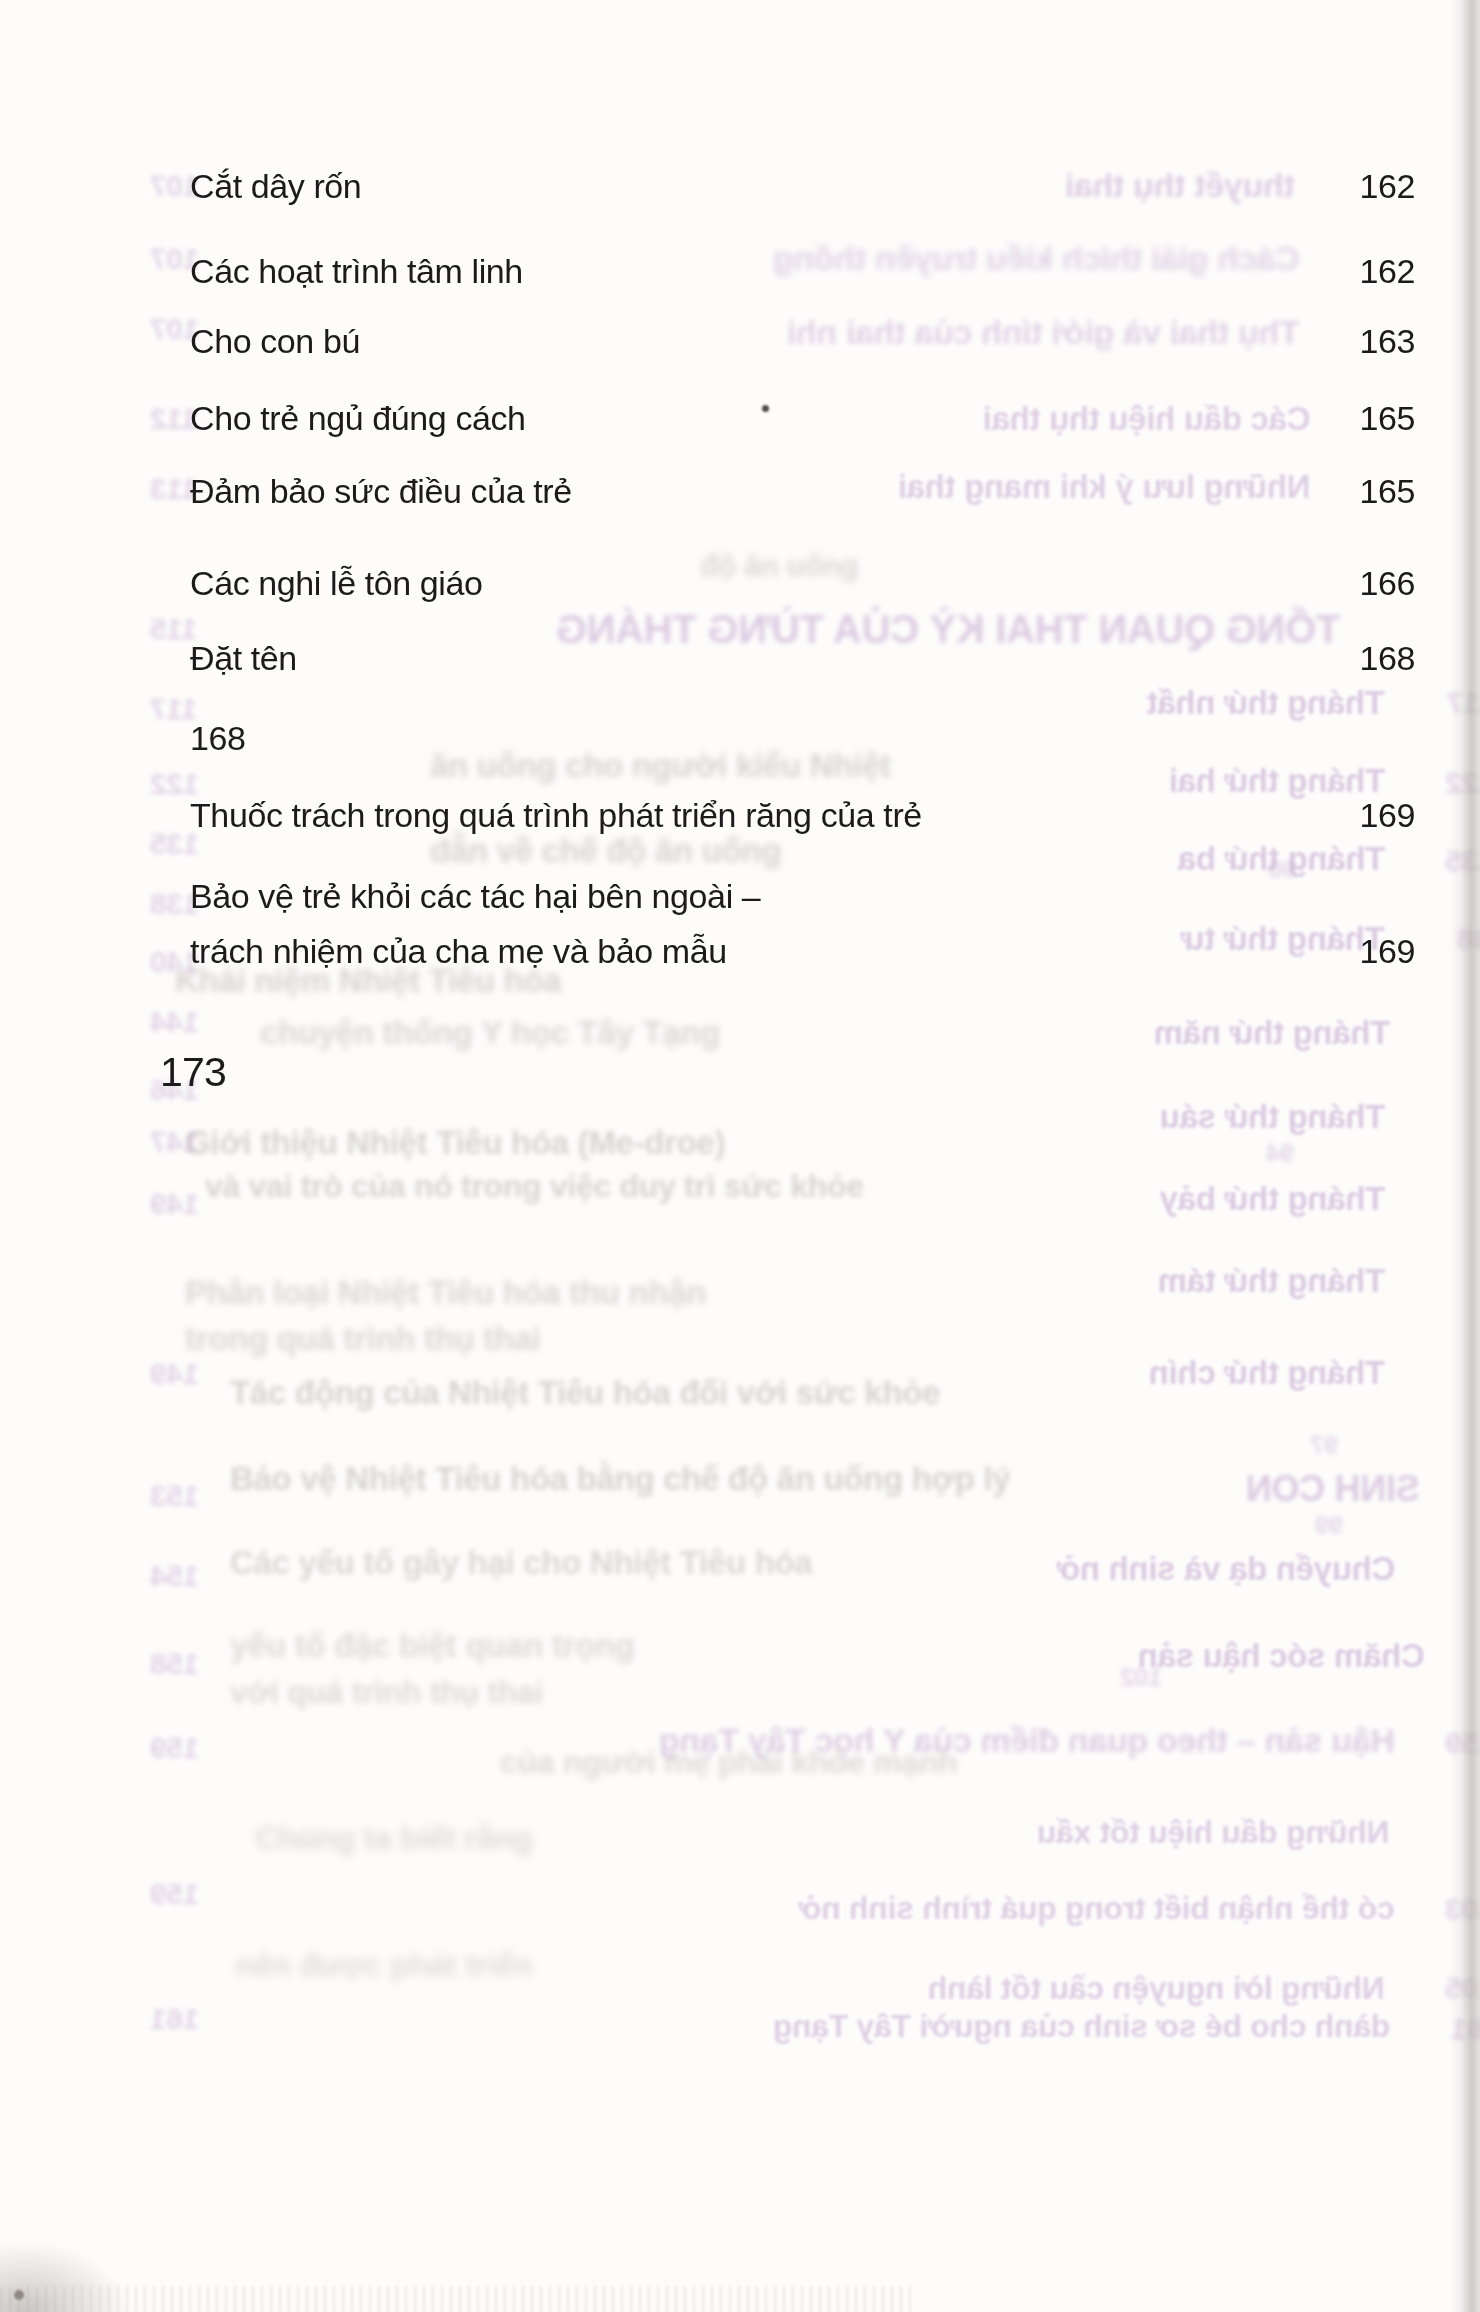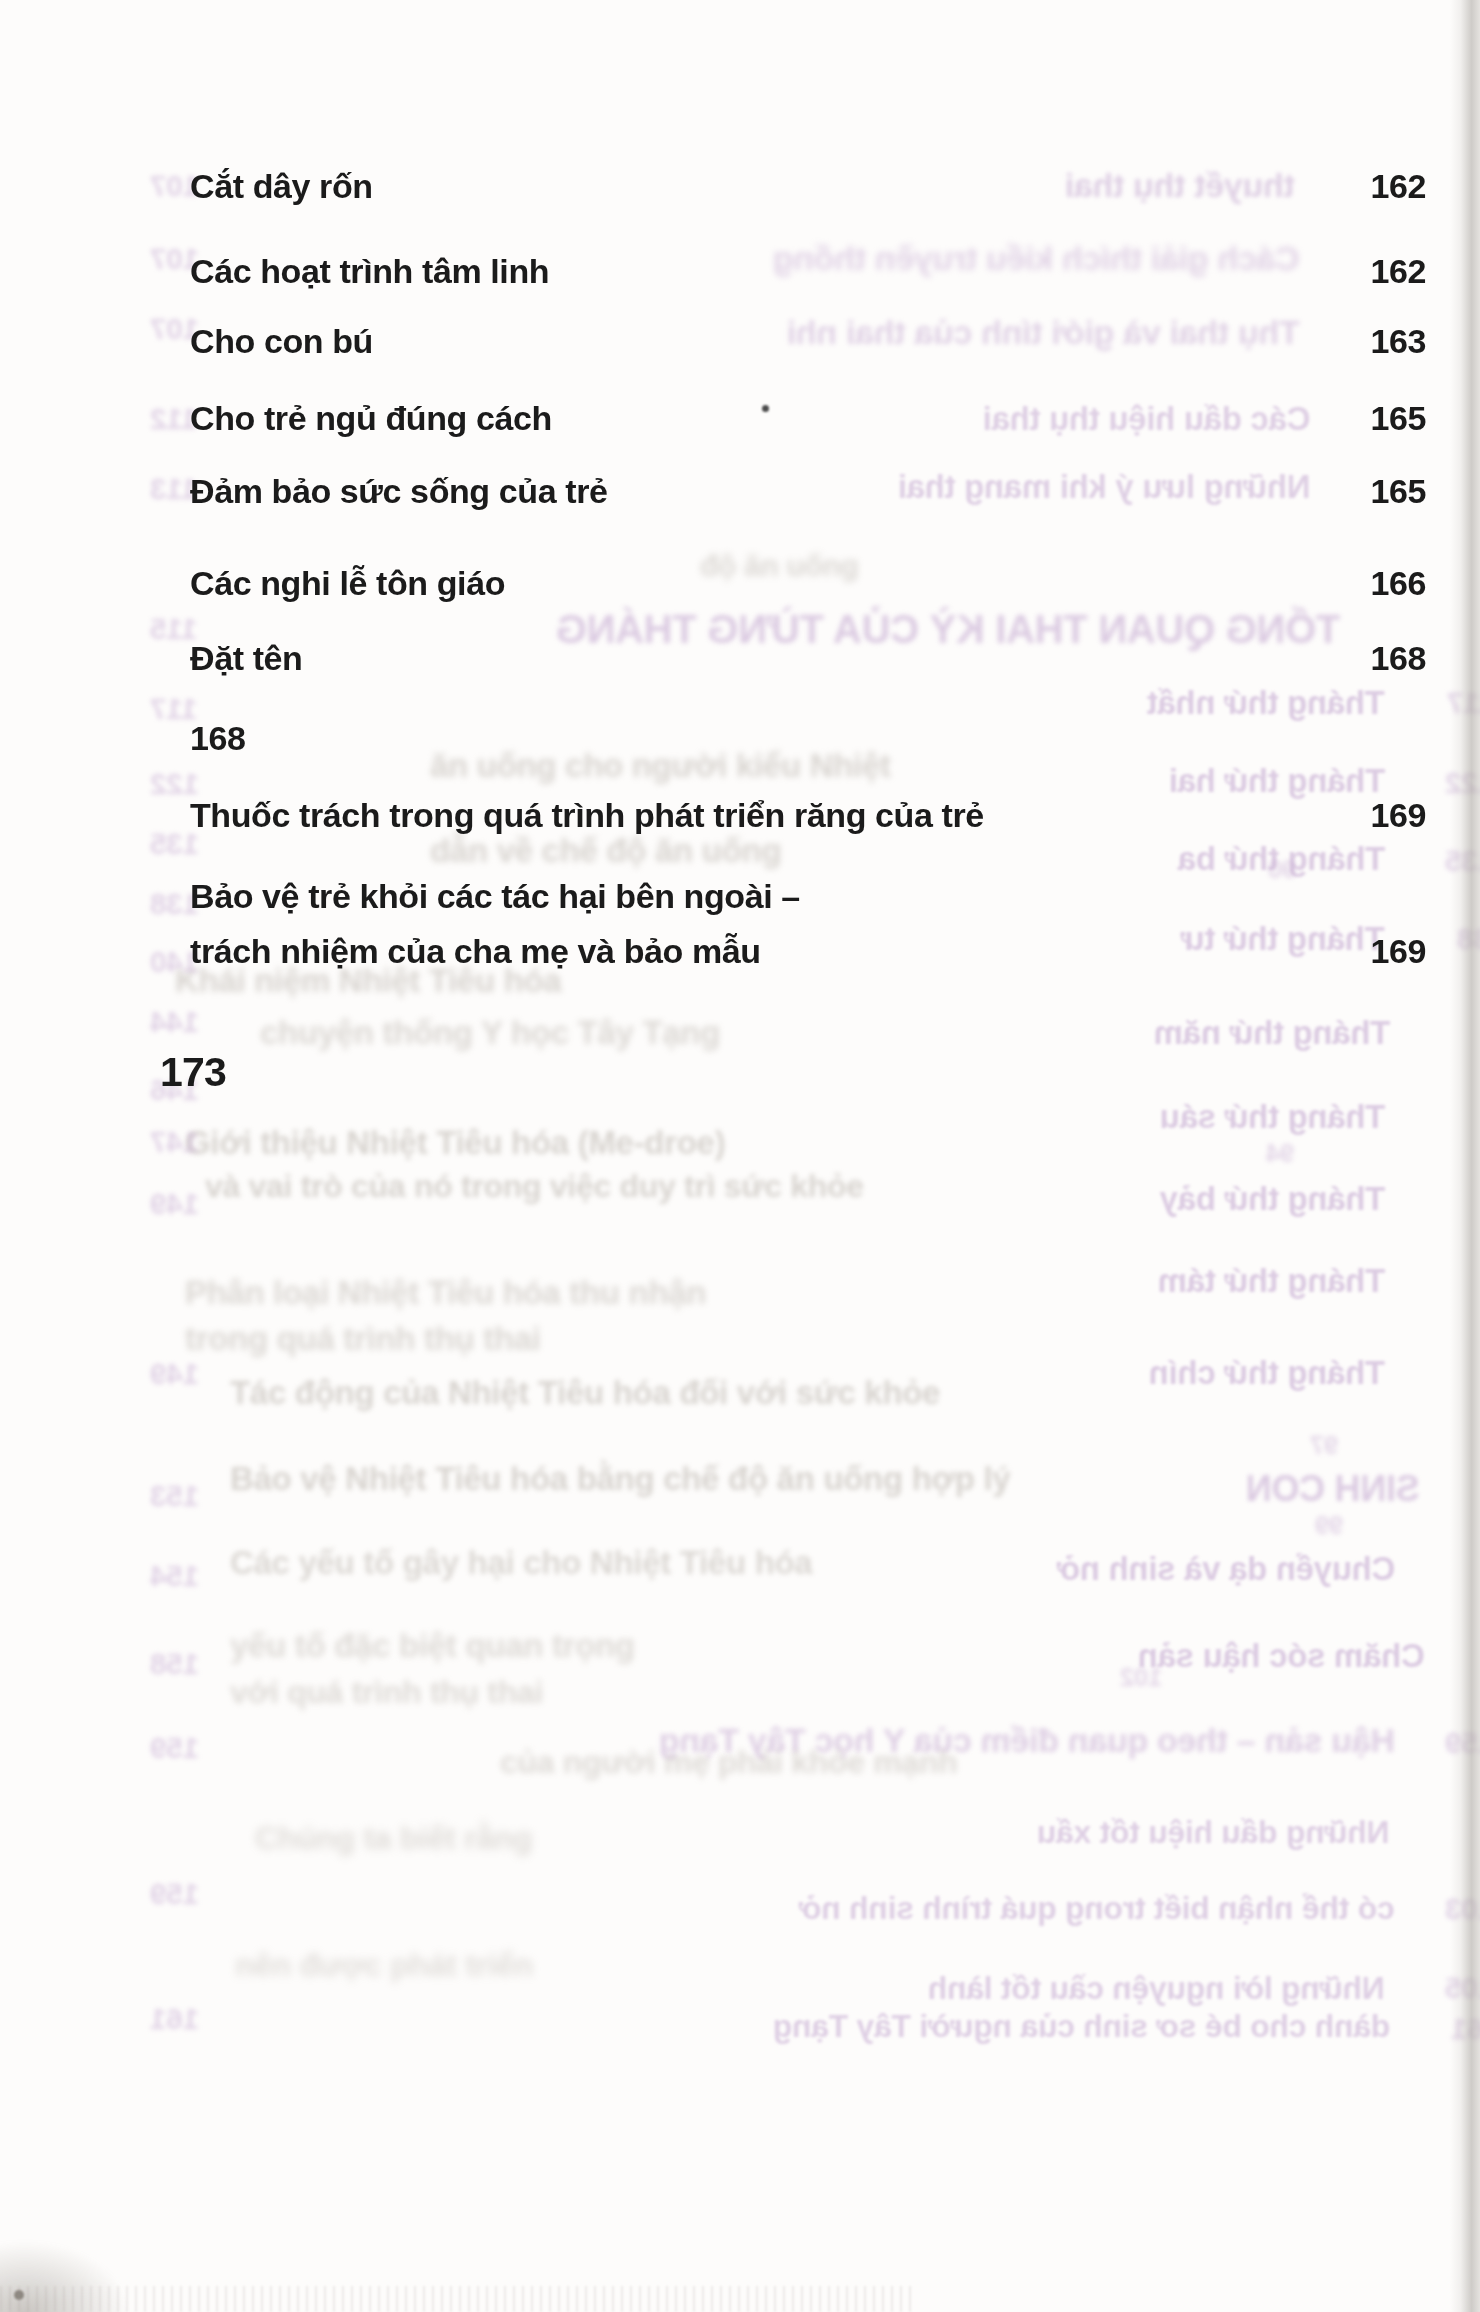--- a/index.html
+++ b/index.html
@@ -19,23 +19,23 @@
     line-height:1.05;
     pointer-events:none;
     letter-spacing:-0.3px;
   }
   .ghost.mir{transform:scaleX(-1);}
   .ghost.purple{color:var(--ghost-purple);}
   .ghost.gray{color:var(--ghost-gray);}
   
   .toc-row{
     position:absolute;
-    left:190px;right:54px;
+    left:190px;right:65px;
     display:flex;justify-content:space-between;align-items:flex-start;
-    font-weight:700;
+    font-weight:400;
     font-size:34px;line-height:1.1;
     letter-spacing:-0.4px;
     color:var(--ink);
     z-index:5;
   }
   .toc-row .lbl{white-space:nowrap;}
   .toc-row .num{white-space:nowrap;}
   .toc-row.heading{
     left:160px;
     font-size:41px;
@@ -160,21 +160,21 @@
       </div>
       <div class="toc-row" style="top: 323px;">
         <span class="lbl">Cho con bú</span>
         <span class="num">163</span>
       </div>
       <div class="toc-row" style="top: 400px;">
         <span class="lbl">Cho trẻ ngủ đúng cách</span>
         <span class="num">165</span>
       </div>
       <div class="toc-row" style="top: 473px;">
-        <span class="lbl">Đảm bảo sức sống của trẻ</span>
+        <span class="lbl">Đảm bảo sức điều của trẻ</span>
         <span class="num">165</span>
       </div>
       <div class="toc-row" style="top: 557px; margin-top: 8px;">
         <span class="lbl">Các nghi lễ tôn giáo</span>
         <span class="num">166</span>
       </div>
       <div class="toc-row" style="top: 640px;">
         <span class="lbl">Đặt tên</span>
         <span class="num">168</span>
       </div>

